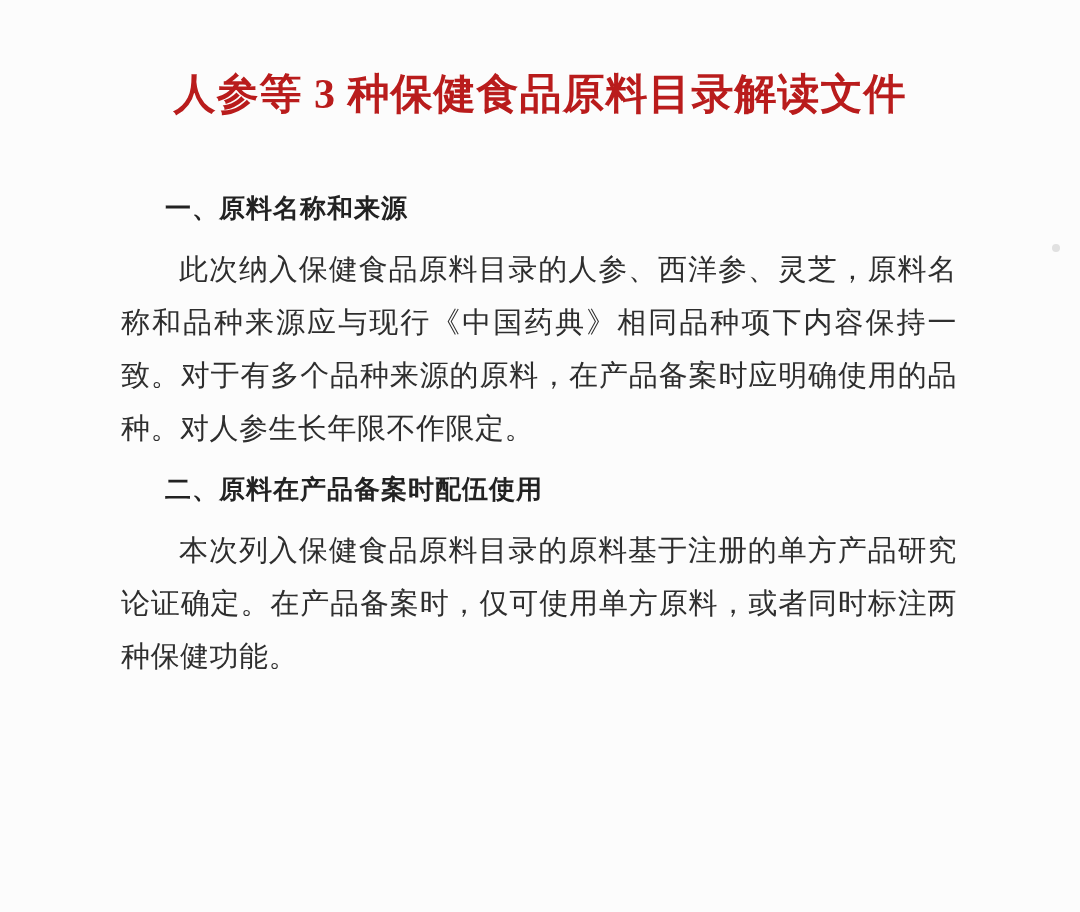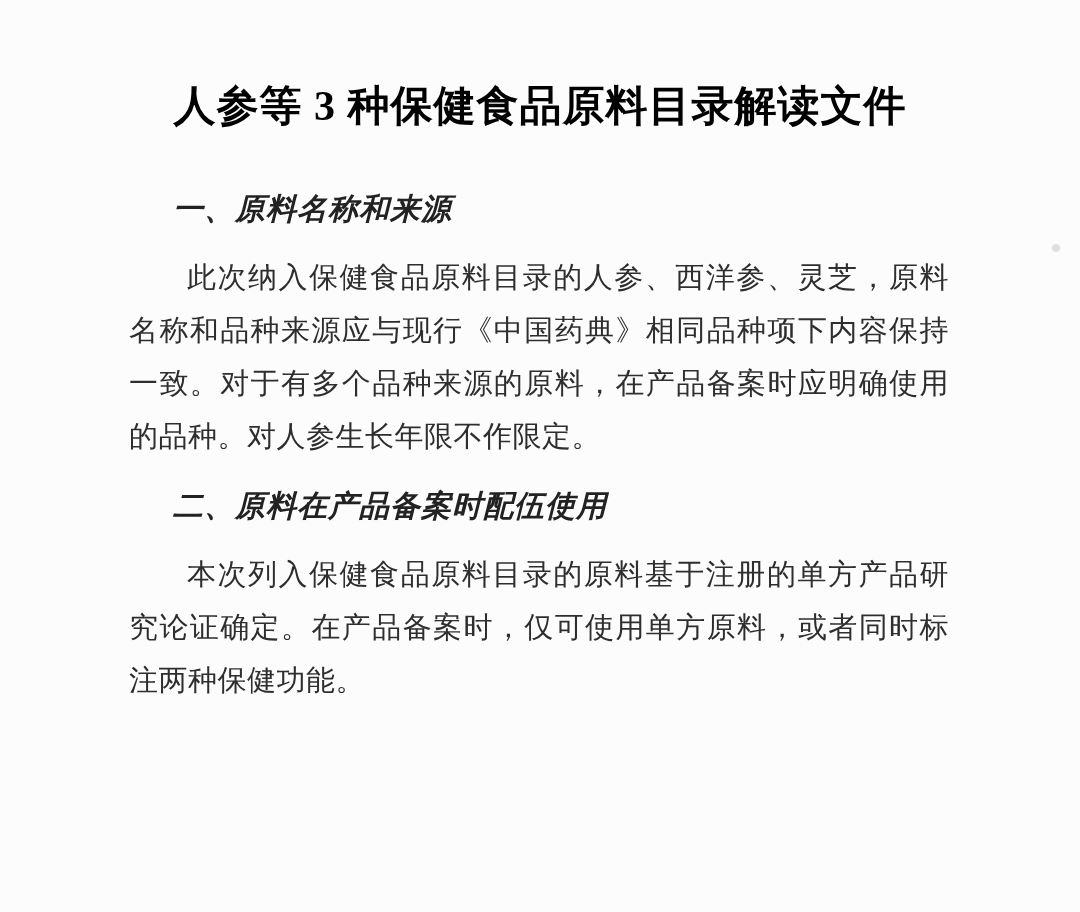--- a/index.html
+++ b/index.html
@@ -15,52 +15,51 @@
     color: #2b2b2b;
   }
   .page {
     position: relative;
     width: 1080px;
     height: 912px;
     box-sizing: border-box;
     padding-top: 66px;
   }
   .doc-title {
-    margin: 12px auto;
+    margin: 0 auto;
     width: 100%;
     text-align: center;
     font-size: 42px;
     line-height: 56px;
     font-weight: bold;
     letter-spacing: 1px;
     font-family: "Liberation Serif", "DejaVu Serif", serif;
-    color: #000000;
+    color: #b91c1c;
   }
   .content {
     position: absolute;
     top: 182px;
     left: 113px;
     width: 852px;
     font-size: 29px;
     line-height: 53px;
     color: #2e2e2e;
   }
   .section-heading {
     margin: 0;
-    font-size: 30px;
+    font-size: 26px;
     line-height: 53px;
     font-weight: bold;
     font-family: "Liberation Sans", "DejaVu Sans", sans-serif;
     color: #222222;
     text-indent: 2em;
     letter-spacing: 1px;
-    font-style: italic;
   }
   .section-paragraph {
-    margin: 16px;
+    margin: 8px;
     text-indent: 2em;
     text-align: justify;
     text-justify: inter-ideograph;
     letter-spacing: 0.5px;
   }
   .scan-speck {
     position: absolute;
     left: 1052px;
     top: 244px;
     width: 8px;

